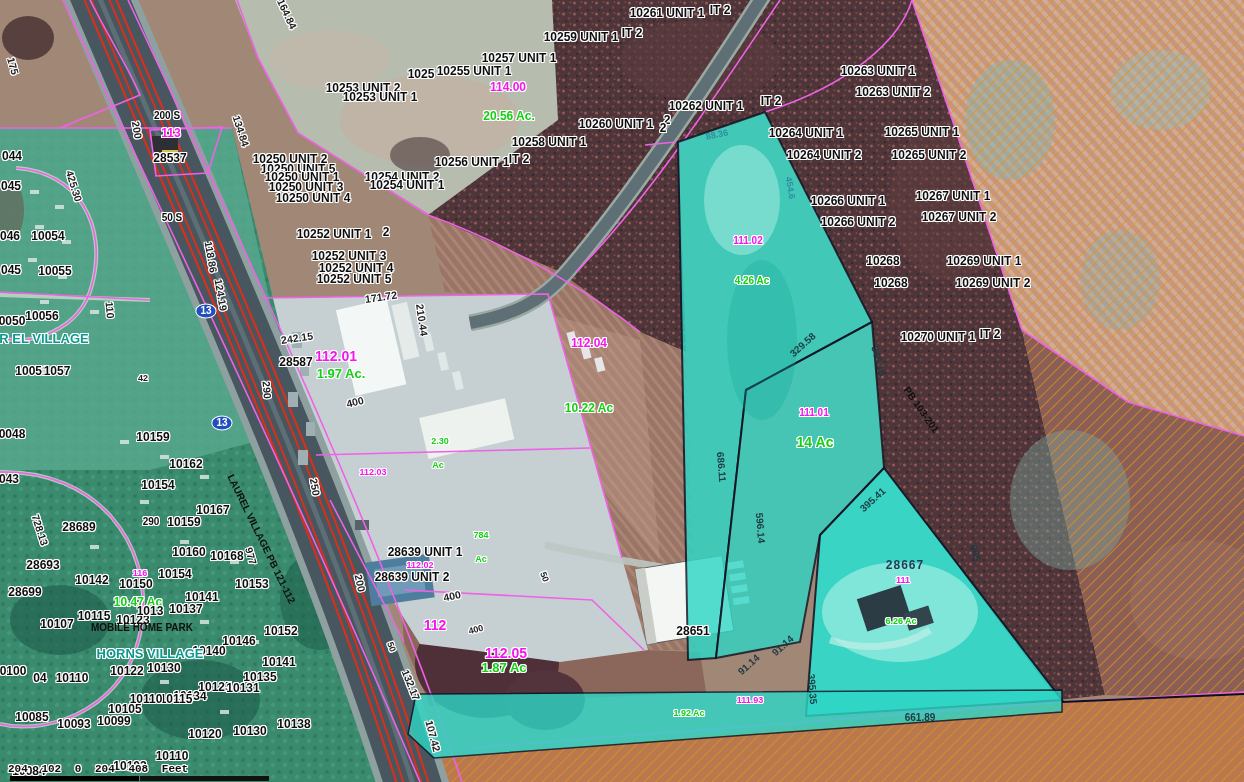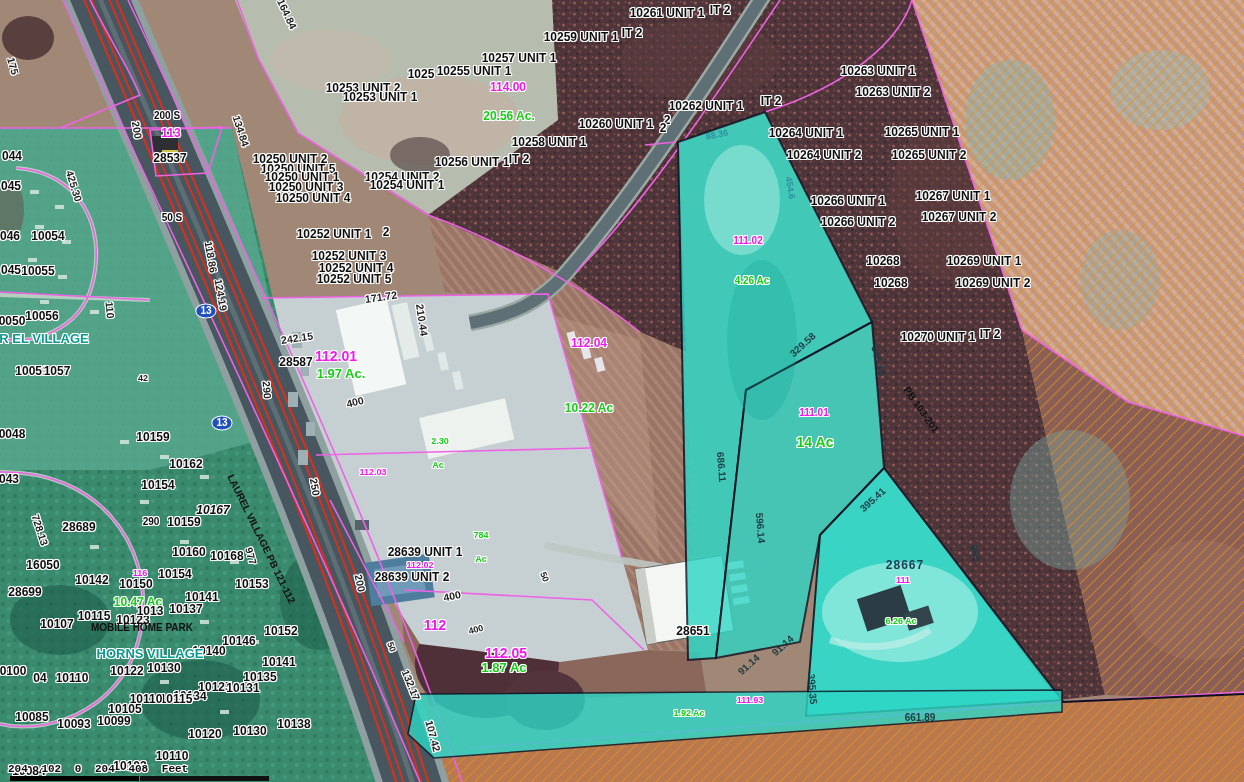--- a/index.html
+++ b/index.html
@@ -287,37 +287,37 @@
       <div class="lbl dim-sm" style="left: 143px; top: 378px; transform: translate(-50%, -50%);">42</div>
       <div class="lbl plain" style="left: 261px; top: 539px; transform: translate(-50%, -50%) rotate(64deg);">LAUREL VILLAGE PB 121-112</div>
       <div class="lbl dim" style="left: 251px; top: 556px; transform: translate(-50%, -50%) rotate(75deg);">977</div>
       <div class="lbl mag" style="left: 589px; top: 343px; transform: translate(-50%, -50%);">112.04</div>
       <div class="lbl grn" style="left: 589px; top: 408px; transform: translate(-50%, -50%); text-align: center;">10.22 Ac</div>
       <div class="lbl parcel" style="left: 12px; top: 156px; transform: translate(-50%, -50%);">044</div>
       <div class="lbl parcel" style="left: 11px; top: 186px; transform: translate(-50%, -50%);">045</div>
       <div class="lbl parcel" style="left: 10px; top: 236px; transform: translate(-50%, -50%);">046</div>
       <div class="lbl parcel" style="left: 48px; top: 236px; transform: translate(-50%, -50%);">10054</div>
       <div class="lbl parcel" style="left: 11px; top: 270px; transform: translate(-50%, -50%);">045</div>
-      <div class="lbl parcel" style="left: 38px; top: 271px; transform: translate(-50%, -50%);">10055</div>
+      <div class="lbl parcel" style="left: 55px; top: 271px; transform: translate(-50%, -50%);">10055</div>
       <div class="lbl parcel" style="left: 12px; top: 321px; transform: translate(-50%, -50%);">0050</div>
       <div class="lbl parcel" style="left: 42px; top: 316px; transform: translate(-50%, -50%);">10056</div>
       <div class="lbl teal" style="left: 44px; top: 338px; transform: translate(-50%, -50%);">R EL VILLAGE</div>
       <div class="lbl parcel" style="left: 32px; top: 371px; transform: translate(-50%, -50%);">10051</div>
       <div class="lbl parcel" style="left: 57px; top: 371px; transform: translate(-50%, -50%);">1057</div>
       <div class="lbl parcel" style="left: 12px; top: 434px; transform: translate(-50%, -50%);">0048</div>
       <div class="lbl parcel" style="left: 9px; top: 479px; transform: translate(-50%, -50%);">043</div>
       <div class="lbl parcel" style="left: 153px; top: 437px; transform: translate(-50%, -50%);">10159</div>
       <div class="lbl parcel" style="left: 186px; top: 464px; transform: translate(-50%, -50%);">10162</div>
       <div class="lbl parcel" style="left: 158px; top: 485px; transform: translate(-50%, -50%);">10154</div>
-      <div class="lbl parcel" style="left: 213px; top: 510px; transform: translate(-50%, -50%); font-style: italic;">10167</div>
+      <div class="lbl parcel" style="left: 213px; top: 510px; transform: translate(-50%, -50%);">10167</div>
       <div class="lbl parcel" style="left: 184px; top: 522px; transform: translate(-50%, -50%);">10159</div>
       <div class="lbl parcel" style="left: 79px; top: 527px; transform: translate(-50%, -50%);">28689</div>
       <div class="lbl parcel" style="left: 189px; top: 552px; transform: translate(-50%, -50%);">10160</div>
       <div class="lbl parcel" style="left: 227px; top: 556px; transform: translate(-50%, -50%);">10168</div>
-      <div class="lbl parcel" style="left: 43px; top: 565px; transform: translate(-50%, -50%);">16050</div>
+      <div class="lbl parcel" style="left: 43px; top: 565px; transform: translate(-50%, -50%);">28693</div>
       <div class="lbl parcel" style="left: 175px; top: 574px; transform: translate(-50%, -50%);">10154</div>
       <div class="lbl mag-sm" style="left: 140px; top: 573px; transform: translate(-50%, -50%);">116</div>
       <div class="lbl parcel" style="left: 92px; top: 580px; transform: translate(-50%, -50%);">10142</div>
       <div class="lbl parcel" style="left: 136px; top: 584px; transform: translate(-50%, -50%);">10150</div>
       <div class="lbl parcel" style="left: 252px; top: 584px; transform: translate(-50%, -50%);">10153</div>
       <div class="lbl parcel" style="left: 25px; top: 592px; transform: translate(-50%, -50%);">28699</div>
       <div class="lbl grn" style="left: 138px; top: 602px; transform: translate(-50%, -50%);">10.47 Ac</div>
       <div class="lbl parcel" style="left: 202px; top: 597px; transform: translate(-50%, -50%);">10141</div>
       <div class="lbl parcel" style="left: 94px; top: 616px; transform: translate(-50%, -50%);">10115</div>
       <div class="lbl parcel" style="left: 133px; top: 620px; transform: translate(-50%, -50%);">10123</div>

